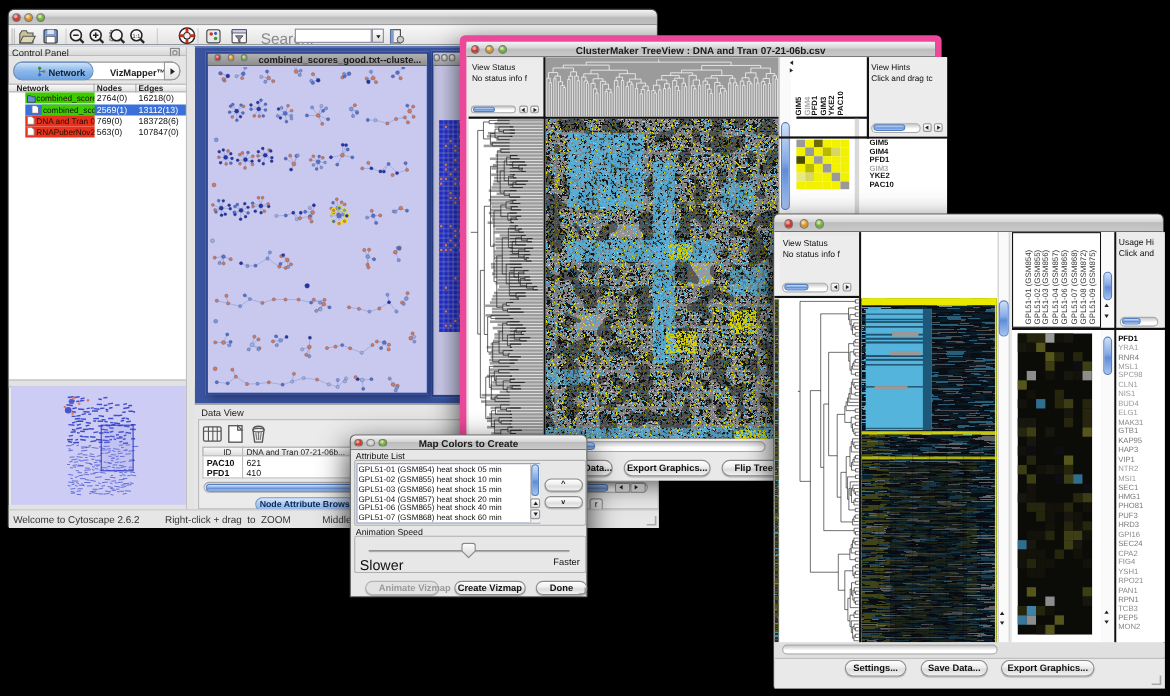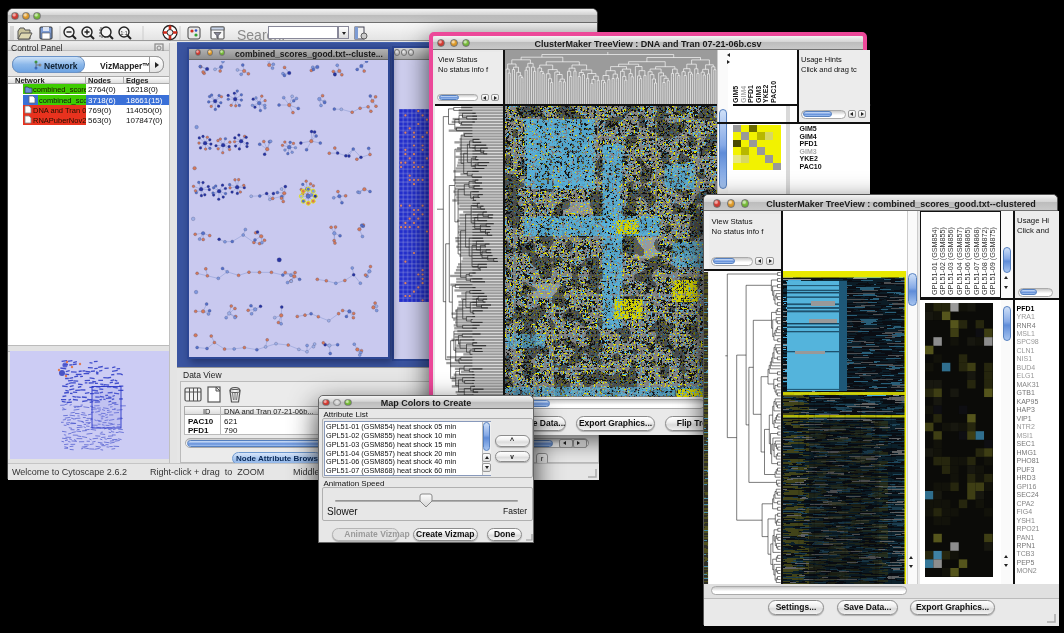--- a/index.html
+++ b/index.html
@@ -98,29 +98,29 @@
     </svg>
     <div class="lbl" style="left:25px;top:76.3px;font-size:7.5px;color:#201000;width:53px;overflow:hidden">combined_scores_</div>
     <div class="lbl" style="left:80px;top:76.3px;font-size:8px;color:#111">2764(0)</div>
     <div class="lbl" style="left:118px;top:76.3px;font-size:8px;color:#111">16218(0)</div>
     <div style="position:absolute;left:15px;top:85.5px;width:151px;height:10px;background:#3a70d8"></div>
     <div style="position:absolute;left:30px;top:85.5px;width:48px;height:10px;background:#3ecc00"></div>
     <svg width="8" height="9" style="position:absolute;left:20px;top:86.0px">
       <path d="M1 1h4l2 2v5H1z" fill="#fff" stroke="#667" stroke-width=".8"></path>
     </svg>
     <div class="lbl" style="left:31px;top:86.5px;font-size:7.5px;color:#111;width:47px;overflow:hidden">combined_sco</div>
-    <div class="lbl" style="left:80px;top:86.5px;font-size:8px;color:#fff">3718(6)</div>
-    <div class="lbl" style="left:118px;top:86.5px;font-size:8px;color:#fff">18661(15)</div>
+    <div class="lbl" style="left:80px;top:86.5px;font-size:8px;color:#fff">2569(1)</div>
+    <div class="lbl" style="left:118px;top:86.5px;font-size:8px;color:#fff">13112(13)</div>
     <div style="position:absolute;left:15px;top:95.7px;width:63px;height:10px;background:#e8321e"></div>
     <svg width="8" height="9" style="position:absolute;left:16px;top:96.2px">
       <path d="M1 1h4l2 2v5H1z" fill="#fff" stroke="#888" stroke-width=".8"></path>
     </svg>
     <div class="lbl" style="left:25px;top:96.7px;font-size:7.5px;color:#201000;width:53px;overflow:hidden">DNA and Tran 07</div>
     <div class="lbl" style="left:80px;top:96.7px;font-size:8px;color:#111">769(0)</div>
-    <div class="lbl" style="left:118px;top:96.7px;font-size:8px;color:#111">114050(0)</div>
+    <div class="lbl" style="left:118px;top:96.7px;font-size:8px;color:#111">183728(6)</div>
     <div style="position:absolute;left:15px;top:105.9px;width:63px;height:10px;background:#e8321e"></div>
     <svg width="8" height="9" style="position:absolute;left:16px;top:106.4px">
       <path d="M1 1h4l2 2v5H1z" fill="#fff" stroke="#888" stroke-width=".8"></path>
     </svg>
     <div class="lbl" style="left:25px;top:106.9px;font-size:7.5px;color:#201000;width:53px;overflow:hidden">RNAPuberNov2+f</div>
     <div class="lbl" style="left:80px;top:106.9px;font-size:8px;color:#111">563(0)</div>
     <div class="lbl" style="left:118px;top:106.9px;font-size:8px;color:#111">107847(0)</div>
     <div style="position:absolute;left:0;top:336px;width:169px;height:7px;background:#e2e2e2;border-top:1px solid #bbb;border-bottom:1px solid #bbb"></div>
     <div style="position:absolute;left:2px;top:342px;width:159px;height:108px;background:#ccccf4">
       <svg width="159" height="107" style="position:absolute;left:0;top:0">
@@ -624,38 +624,38 @@
       </svg>
     </div>
     <div style="position:absolute;left:176px;top:397px;width:404px;height:9px;background:linear-gradient(#f8f8f8,#ddd);border:1px solid #aaa"></div>
     <div class="lbl" style="left:195px;top:398px;font-size:7.5px;color:#222">ID</div>
     <div class="lbl" style="left:216px;top:398px;font-size:7.5px;color:#222">DNA and Tran 07-21-06b...</div>
     <div style="position:absolute;left:176px;top:406px;width:404px;height:20px;background:#fff;border:1px solid #bbb;border-top:0"></div>
     <div style="position:absolute;left:212px;top:397px;width:1px;height:29px;background:#bbb"></div>
     <div class="lbl" style="left:180px;top:407.5px;font-size:8px;font-weight:bold;color:#111">PAC10</div>
     <div class="lbl" style="left:216px;top:407.5px;font-size:8px;color:#111">621</div>
     <div class="lbl" style="left:180px;top:417px;font-size:8px;font-weight:bold;color:#111">PFD1</div>
-    <div class="lbl" style="left:216px;top:417px;font-size:8px;color:#111">790</div>
+    <div class="lbl" style="left:216px;top:417px;font-size:8px;color:#111">410</div>
     <div class="ptrack" style="left:177px;top:429px;width:404px;height:10px"></div>
     <div class="pthumb" style="left:179px;top:430.5px;width:366px;height:7px"></div>
     <div class="sbtn" style="left:551px;top:429.5px;width:14px;height:9px"></div>
     <div style="position:absolute;left:555px;top:432px;width:0;height:0;border-top:2px solid transparent;border-bottom:2px solid transparent;border-right:3px solid #222;"></div>
     <div class="sbtn" style="left:565px;top:429.5px;width:14px;height:9px"></div>
     <div style="position:absolute;left:569px;top:432px;width:0;height:0;border-top:2px solid transparent;border-bottom:2px solid transparent;border-left:3px solid #222;"></div>
     <div style="position:absolute;left:224px;top:443px;width:90px;height:13px;background:linear-gradient(#d8e6fa,#a9c7ef 50%,#8fb5e8);border:1.5px solid #6f9ad0;border-radius:7px;display:flex;align-items:center;justify-content:center;font-size:8px;font-weight:bold;color:#0a2a5a;white-space:nowrap;overflow:hidden">Node Attribute Brows</div>
     <div style="position:absolute;left:528px;top:444px;width:12px;height:12px;background:linear-gradient(#fff,#e0e0e0);border:1px solid #999;border-radius:3px;font-size:8px;color:#222;text-align:center">r</div>
     <div style="position:absolute;left:0;top:454px;width:591px;height:17px;background:#e6e6e6;border-top:1px solid #c5c5c5"></div>
     <div class="lbl" style="left:4px;top:458px;font-size:9px;color:#333">Welcome to Cytoscape 2.6.2</div>
     <div class="lbl" style="left:142px;top:458px;font-size:9px;color:#333">Right-click + drag&nbsp; to&nbsp; ZOOM</div>
     <div class="lbl" style="left:285px;top:458px;font-size:9px;color:#333">Middle-cl</div>
     <svg width="12" height="12" style="position:absolute;left:578px;top:458px">
       <path d="M10 2v8H2M10 6v4H6" fill="none" stroke="#aaa" stroke-width="1.5"></path>
     </svg>
   </div>
-<div class="win" style="left:429px;top:32px;width:438px;height:399px;background:#e9e9e9;border-radius:5px 5px 0 0;border:4px solid #ec4899">
+<div class="win" style="left:418px;top:32px;width:438px;height:399px;background:#e9e9e9;border-radius:5px 5px 0 0;border:6px solid #ec4899">
     <div class="tbar" style="height:13.5px"></div>
     <div style="position:absolute;left:4.0px;top:2.7px;width:8px;height:8px;border-radius:50%;background:radial-gradient(circle at 35% 30%,#fff8 0 18%,transparent 40%),radial-gradient(circle at 50% 40%,#e8453c,#b03028);border:.5px solid #777"></div>
     <div style="position:absolute;left:16.5px;top:2.7px;width:8px;height:8px;border-radius:50%;background:radial-gradient(circle at 35% 30%,#fff8 0 18%,transparent 40%),radial-gradient(circle at 50% 40%,#f0ad35,#c08020);border:.5px solid #777"></div>
     <div style="position:absolute;left:29.0px;top:2.7px;width:8px;height:8px;border-radius:50%;background:radial-gradient(circle at 35% 30%,#fff8 0 18%,transparent 40%),radial-gradient(circle at 50% 40%,#8dd04a,#5a9a28);border:.5px solid #777"></div>
     <div class="ttext" style="top:2.5px;font-size:9px">ClusterMaker TreeView : DNA and Tran 07-21-06b.csv</div>
     <div style="position:absolute;left:284px;top:14px;width:153px;height:346.5px;background:#fff"></div>
     <div style="position:absolute;left:1.5px;top:16px;width:68px;height:52px;background:#ececec"></div>
     <div class="lbl" style="left:5px;top:19px;font-size:7.5px;color:#111">View Status</div>
     <div class="lbl" style="left:5px;top:28.5px;font-size:7.5px;color:#111">No status info f</div>
     <div class="ptrack" style="left:4px;top:57.5px;width:41px;height:7.5px"></div>
@@ -957,41 +957,40 @@
     <div style="position:absolute;left:331.6px;top:126.5px;width:8px;height:7.7px;background:#f2f200"></div>
     <div style="position:absolute;left:339.5px;top:126.5px;width:8px;height:7.7px;background:#999999"></div>
     <div class="lbl" style="left:366.5px;top:89.0px;font-size:7px;font-weight:bold;color:#111">GIM5</div>
     <div class="lbl" style="left:366.5px;top:96.5px;font-size:7px;font-weight:bold;color:#111">GIM4</div>
     <div class="lbl" style="left:366.5px;top:104.0px;font-size:7px;font-weight:bold;color:#111">PFD1</div>
     <div class="lbl" style="left:366.5px;top:111.5px;font-size:7px;font-weight:bold;color:#aaa">GIM3</div>
     <div class="lbl" style="left:366.5px;top:119.0px;font-size:7px;font-weight:bold;color:#111">YKE2</div>
     <div class="lbl" style="left:366.5px;top:126.5px;font-size:7px;font-weight:bold;color:#111">PAC10</div>
     <div class="blk" style="left:363.5px;top:14px;width:2px;height:73.5px"></div>
     <div style="position:absolute;left:365.5px;top:14px;width:71.5px;height:71.5px;background:#ececec"></div>
-    <div class="lbl" style="left:368px;top:19px;font-size:7.5px;color:#111">Usage Hints</div>
+    <div class="lbl" style="left:368px;top:19px;font-size:7.5px;color:#111">View Hints</div>
     <div class="lbl" style="left:368px;top:28.5px;font-size:7.5px;color:#111">Click and drag tc</div>
     <div class="ptrack" style="left:368px;top:73.5px;width:45px;height:9px"></div>
     <div class="pthumb" style="left:370px;top:75px;width:29px;height:6px"></div>
     <div class="sbtn" style="left:414.5px;top:74px;width:8px;height:7.5px"></div>
     <div style="position:absolute;left:417px;top:76px;width:0;height:0;border-top:2px solid transparent;border-bottom:2px solid transparent;border-right:3px solid #222;"></div>
     <div class="sbtn" style="left:424.5px;top:74px;width:8px;height:7.5px"></div>
     <div style="position:absolute;left:427.5px;top:76px;width:0;height:0;border-top:2px solid transparent;border-bottom:2px solid transparent;border-left:3px solid #222;"></div>
     <div style="position:absolute;left:0;top:360.5px;width:438px;height:38.5px;background:#e9e9e9"></div>
     <div class="ptrack" style="left:73px;top:362.5px;width:199px;height:10px"></div>
     <div class="pthumb" style="left:74.5px;top:364px;width:42px;height:7px"></div>
     <div class="mbtn" style="left:84px;top:379.5px;width:49px;height:15px;font-size:8.5px;color:#111;">Save Data...</div>
     <div class="mbtn" style="left:143px;top:379.5px;width:79px;height:15px;font-size:8.5px;color:#111;">Export Graphics...</div>
     <div class="mbtn" style="left:232px;top:379.5px;width:82px;height:15px;font-size:8.5px;color:#111;">Flip Tree Node</div>
   </div>
 <div class="win" style="left:702.5px;top:194px;width:355.5px;height:431px;background:#e9e9e9;border-radius:5px 5px 0 0;border:1px solid #555">
     <div class="tbar" style="height:16px"></div>
     <div style="position:absolute;left:9.3px;top:4.3px;width:8.4px;height:8.4px;border-radius:50%;background:radial-gradient(circle at 35% 30%,#fff8 0 18%,transparent 40%),radial-gradient(circle at 50% 40%,#e8453c,#b03028);border:.5px solid #777"></div>
     <div style="position:absolute;left:23.3px;top:4.3px;width:8.4px;height:8.4px;border-radius:50%;background:radial-gradient(circle at 35% 30%,#fff8 0 18%,transparent 40%),radial-gradient(circle at 50% 40%,#f0ad35,#c08020);border:.5px solid #777"></div>
     <div style="position:absolute;left:37.3px;top:4.3px;width:8.4px;height:8.4px;border-radius:50%;background:radial-gradient(circle at 35% 30%,#fff8 0 18%,transparent 40%),radial-gradient(circle at 50% 40%,#8dd04a,#5a9a28);border:.5px solid #777"></div>
-    <div class="ttext" style="top:3.5px;left:40px;width:315px;font-size:9px">ClusterMaker TreeView : combined_scores_good.txt--clustered</div>
     <div style="position:absolute;left:0.5px;top:16px;width:5.5px;height:389px;background:#f0f0f0"></div>
     <div style="position:absolute;left:0.5px;top:77px;width:4px;height:312px">
       <svg width="4" height="312" style="position:absolute;left:0;top:0">
         <rect width="4" height="312" fill="#2e2e28"></rect>
         <rect width="4" height="312" fill="#5a5a1e" opacity=".8" filter="url(#rt)"></rect>
         <rect width="4" height="312" fill="#49aedd" opacity=".7" filter="url(#rc)"></rect>
       </svg>
     </div>
     <div style="position:absolute;left:5.5px;top:19px;width:71.5px;height:54.5px;background:#ececec"></div>
     <div class="lbl" style="left:8px;top:22px;font-size:7.8px;color:#111">View Status</div>
@@ -1267,20 +1266,20 @@
     <div style="position:absolute;left:16px;top:103.5px;width:183px;height:2.5px;background:linear-gradient(#888,#bbb);border-radius:2px"></div>
     <svg width="16" height="16" style="position:absolute;left:100px;top:96.5px">
       <path d="M3 1h8a2 2 0 0 1 2 2v5l-6 6-6-6V3a2 2 0 0 1 2-2z" fill="url(#thg)" stroke="#888" stroke-width="1"></path>
       <defs>
         <linearGradient id="thg" x1="0" y1="0" x2="0" y2="1">
           <stop offset="0" stop-color="#fdfdfd"></stop>
           <stop offset="1" stop-color="#d5d5d5"></stop>
         </linearGradient>
       </defs>
     </svg>
-    <div class="lbl" style="left:8px;top:109.5px;font-size:10px;color:#111">Slower</div>
+    <div class="lbl" style="left:8px;top:109.5px;font-size:13px;color:#111">Slower</div>
     <div class="lbl" style="left:184px;top:109.5px;font-size:8.5px;color:#111">Faster</div>
     <div class="mbtn" style="left:12.5px;top:131.5px;width:67px;height:13px;font-size:8.5px;color:#9a9a9a;background:#e2e2e2;border:1px solid #b5b5b5;padding-left:24px;">Animate Vizmap</div>
     <div class="mbtn" style="left:93.5px;top:131.5px;width:65.5px;height:13px;font-size:8.5px;color:#111;">Create Vizmap</div>
-    <div class="mbtn" style="left:168px;top:131.5px;width:35px;height:13px;font-size:8.5px;color:#111;">Done</div>
+    <div class="mbtn" style="left:168px;top:131.5px;width:47px;height:13px;font-size:8.5px;color:#111;">Done</div>
     <svg width="10" height="10" style="position:absolute;left:205px;top:136px">
       <path d="M8 2v6H2M8 5v3H5" fill="none" stroke="#999" stroke-width="1.2"></path>
     </svg>
   </div>
 </body></html>

